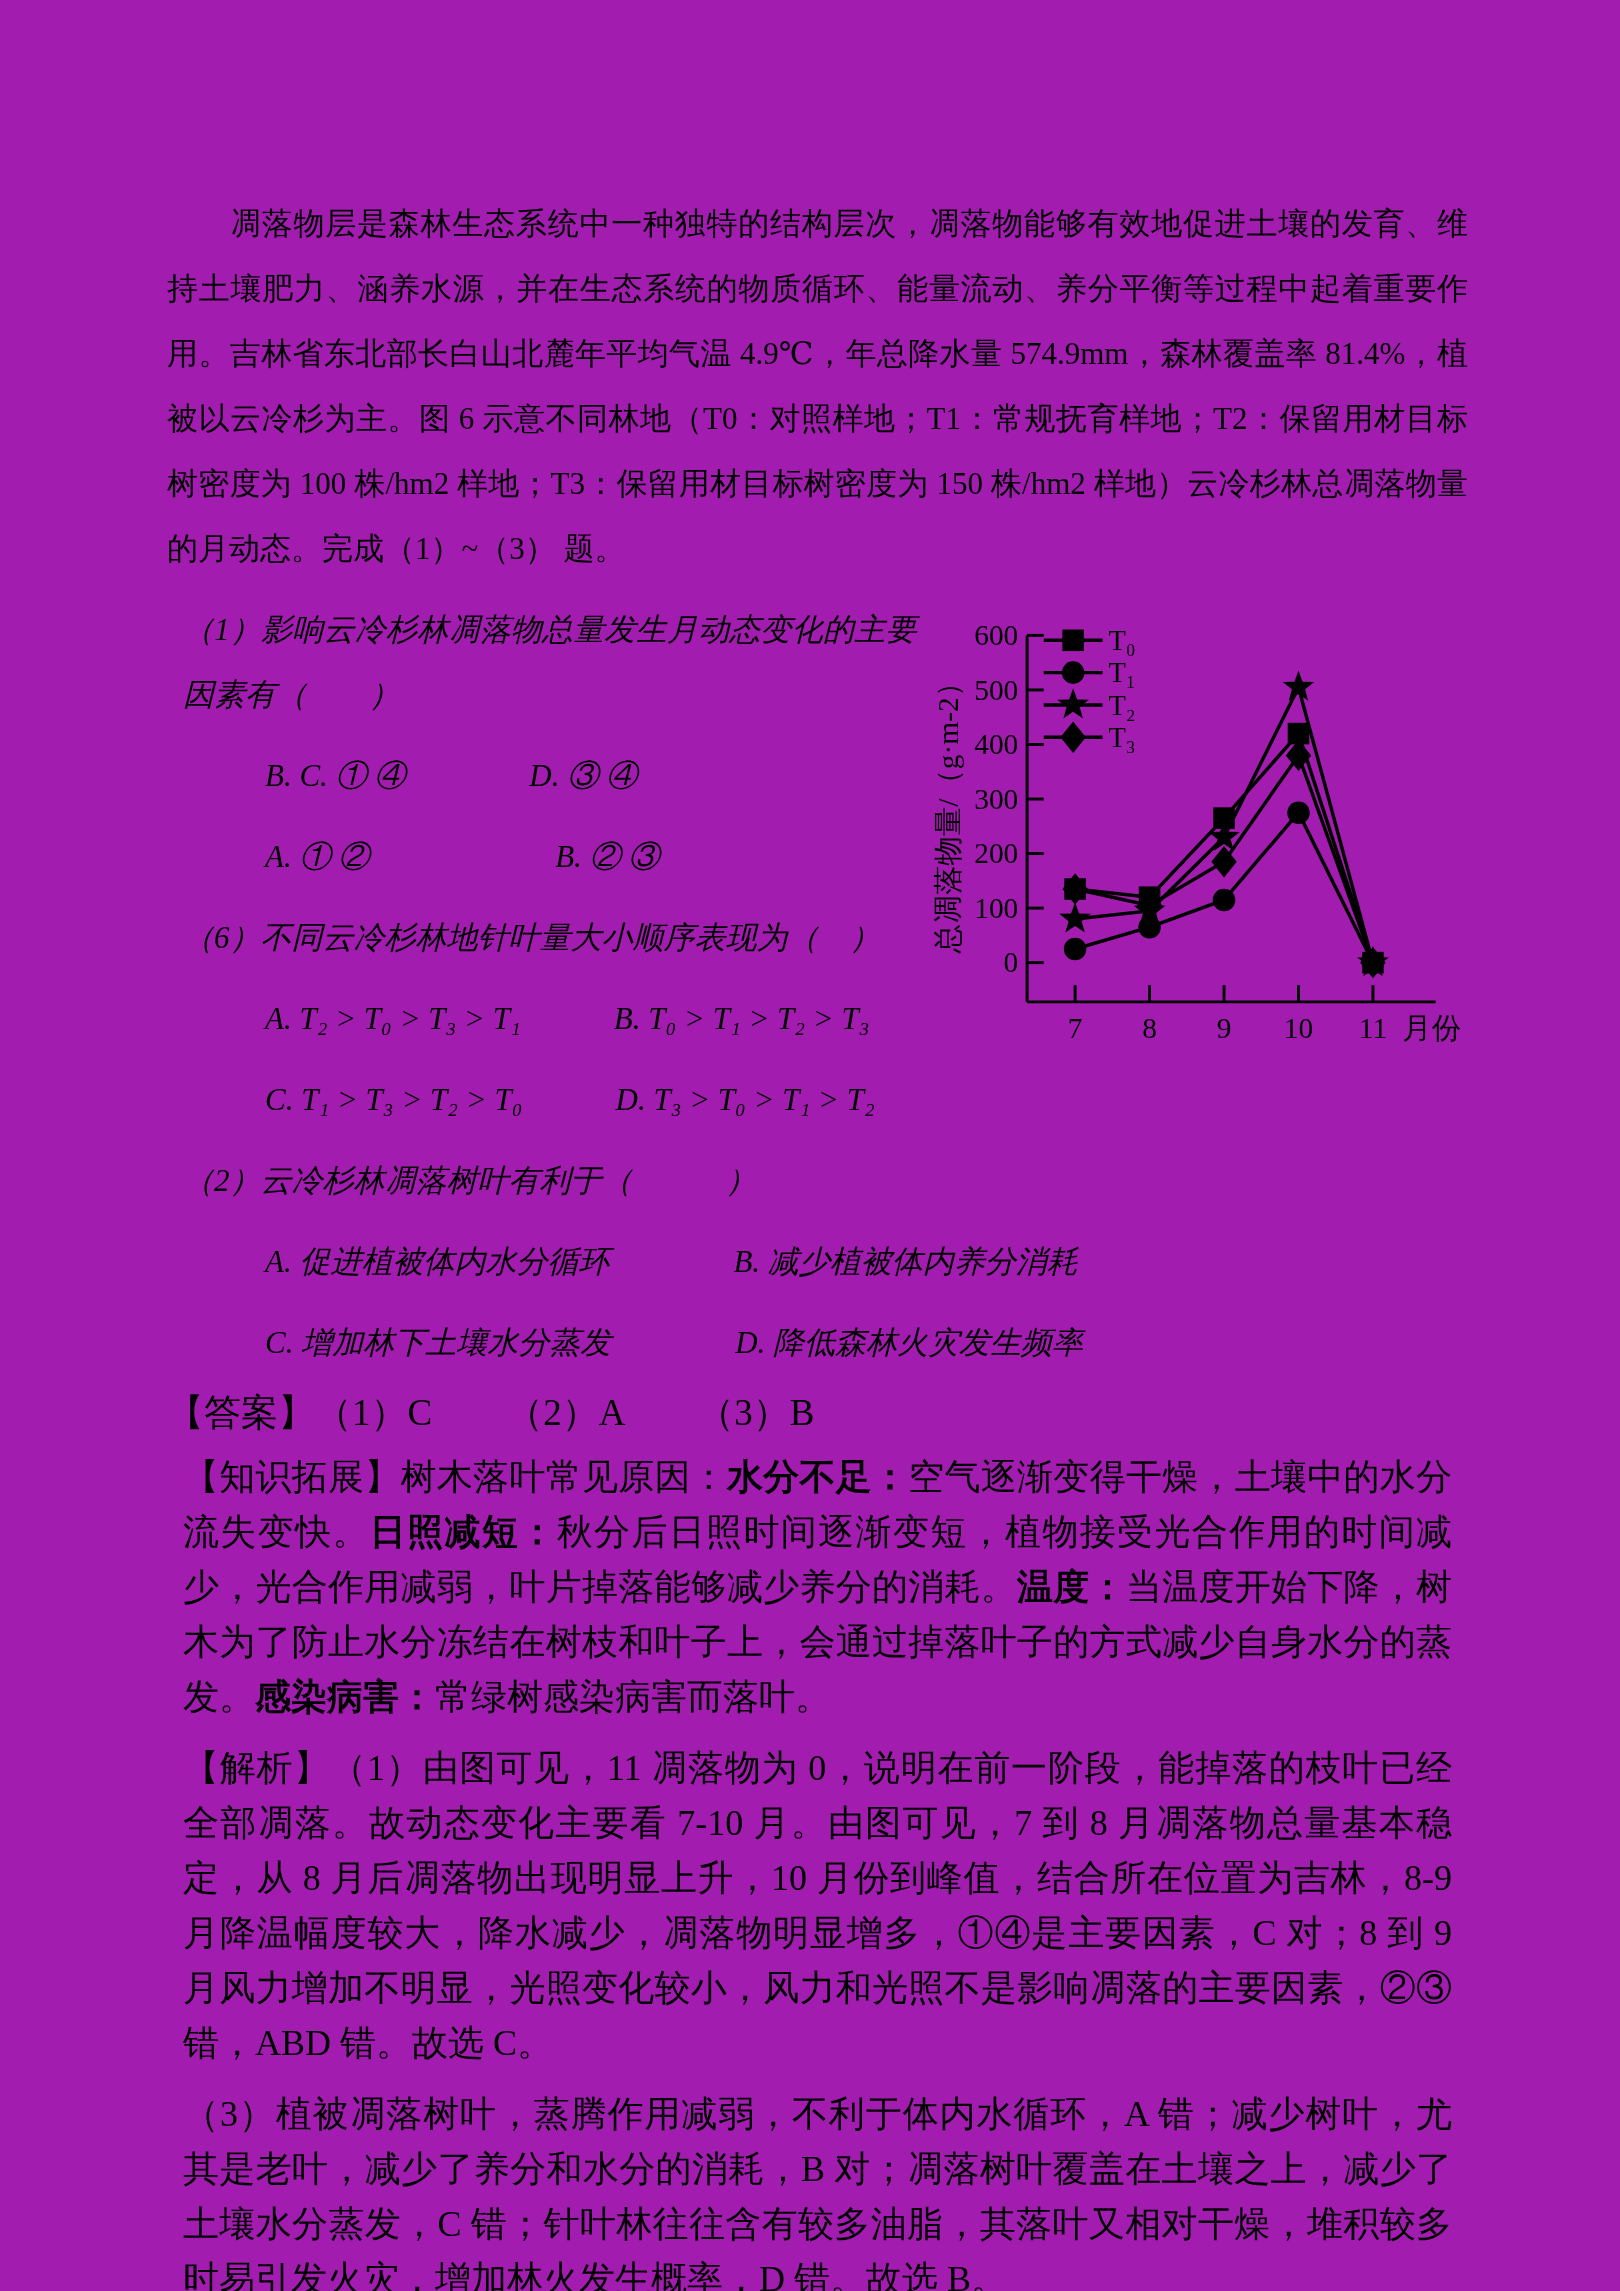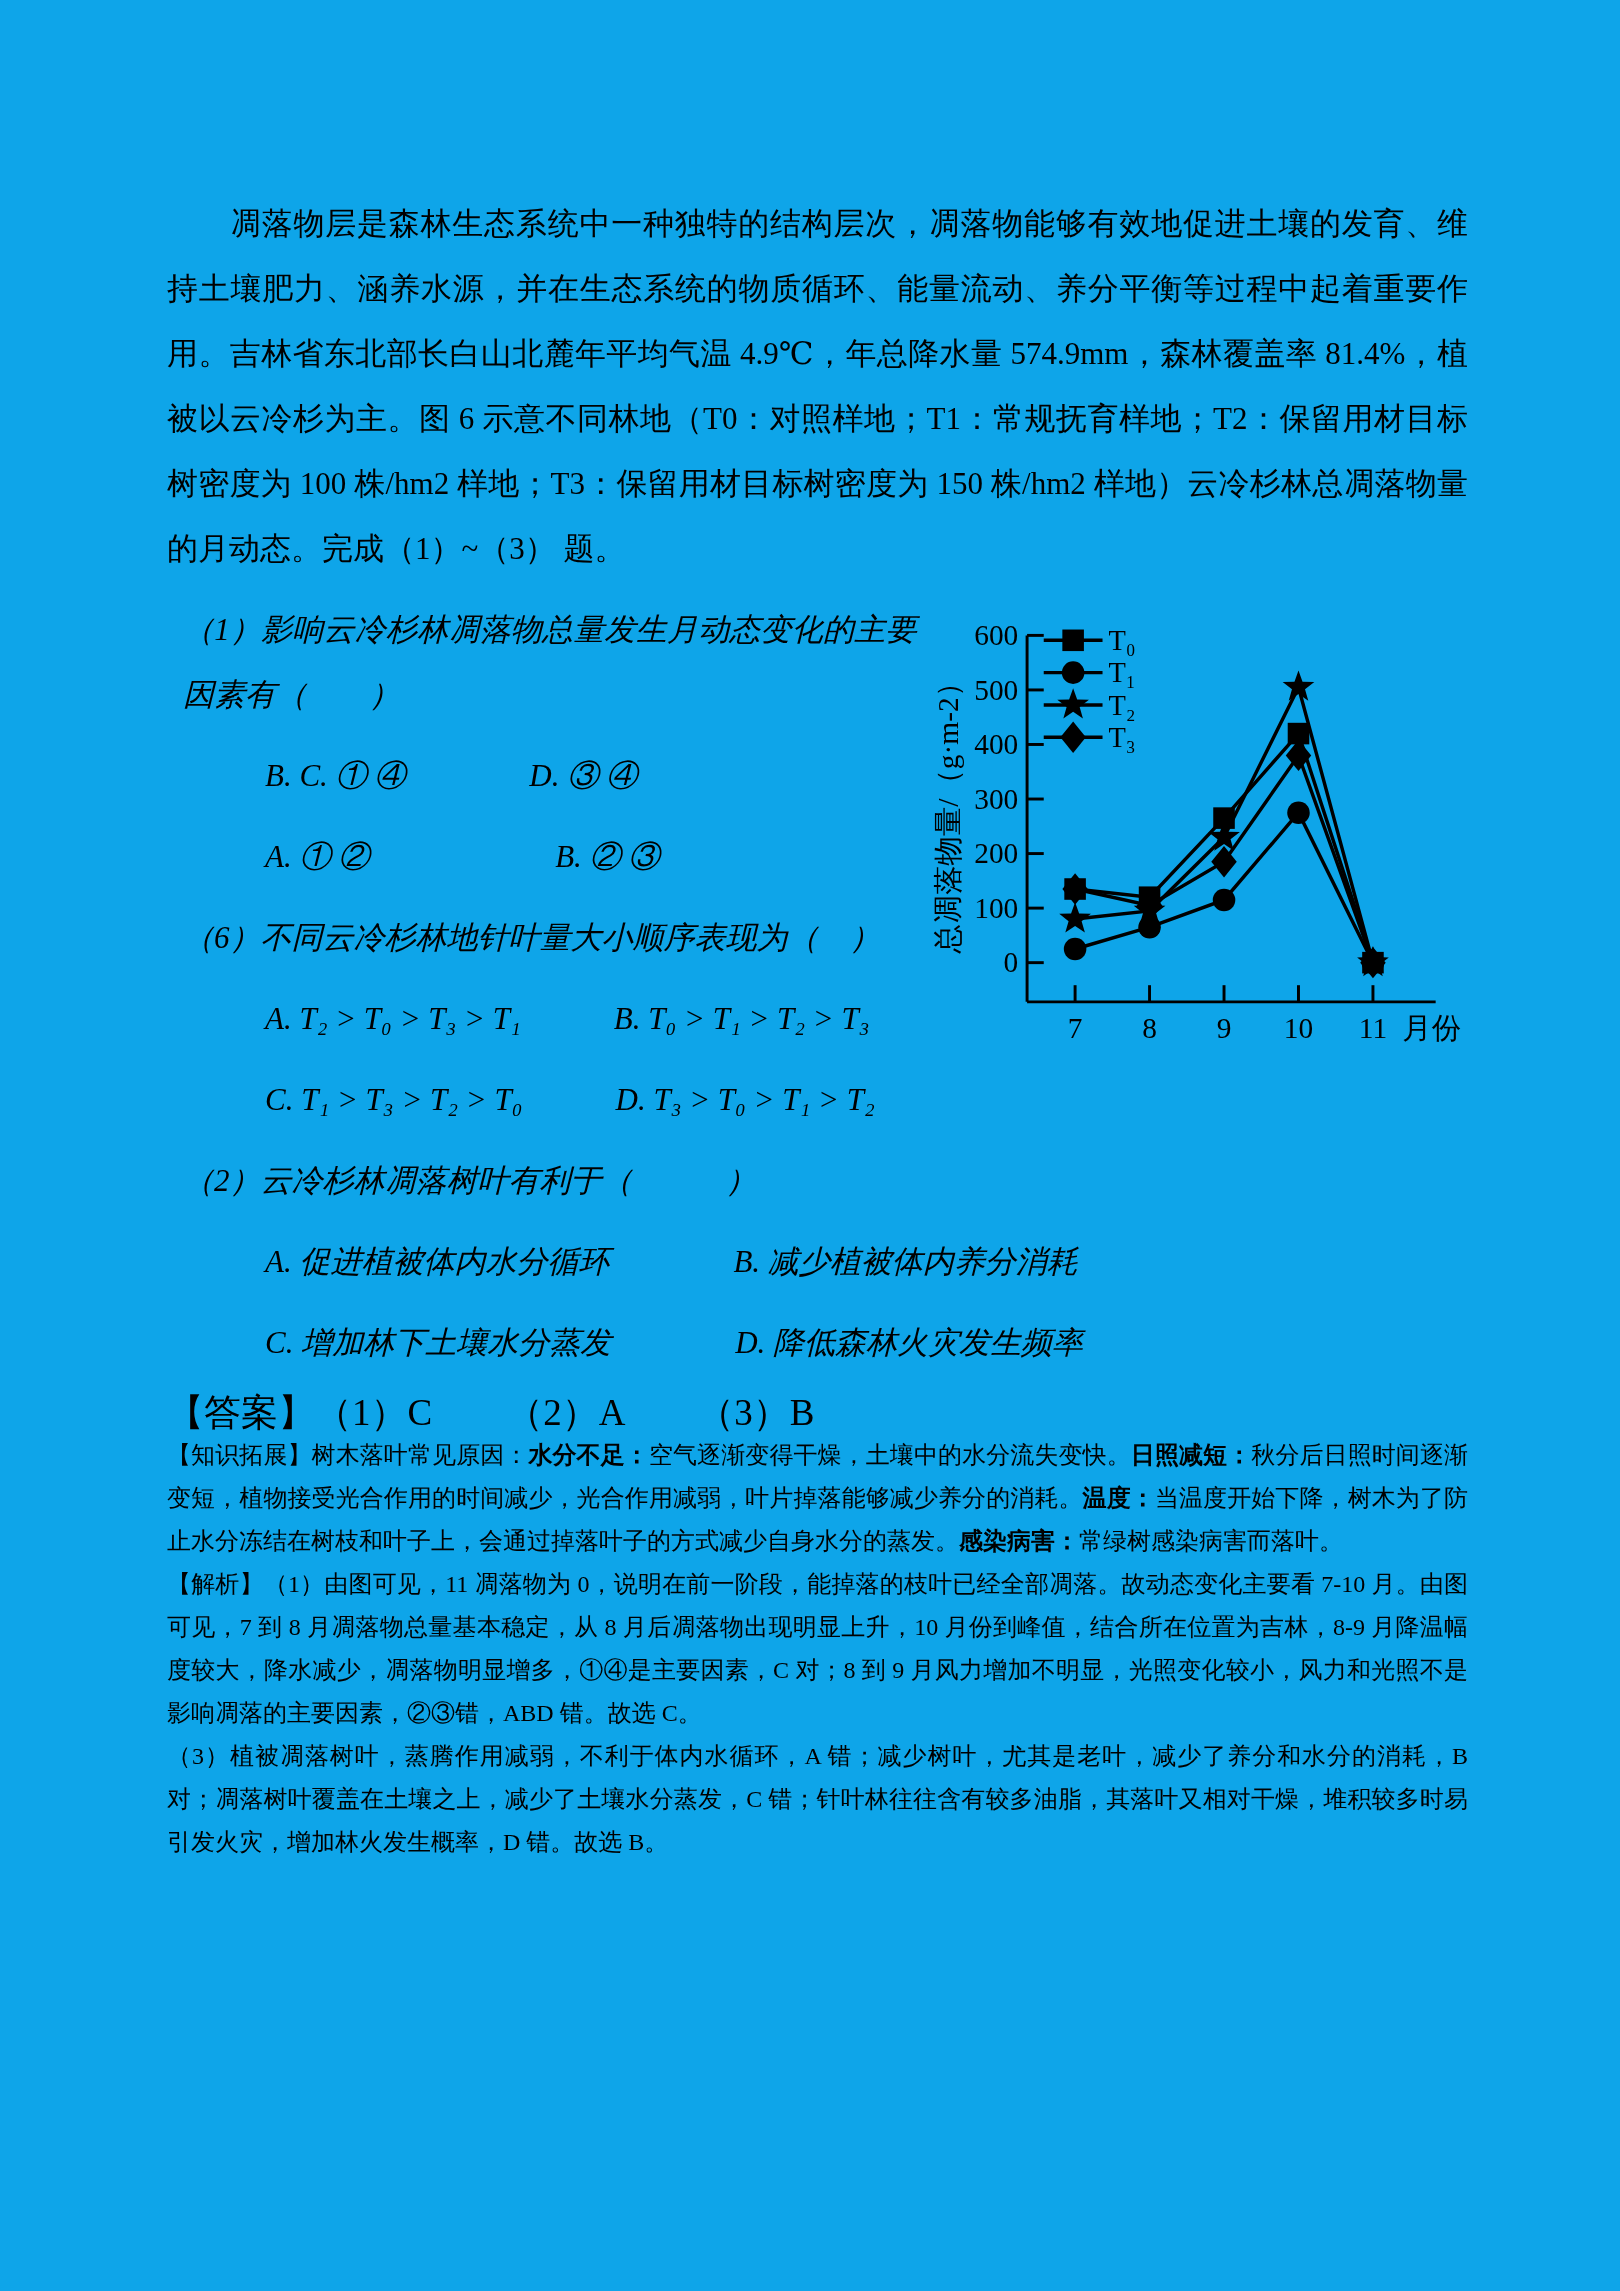--- a/index.html
+++ b/index.html
@@ -1,19 +1,19 @@
 <!DOCTYPE html>
 <html lang="zh"><head>
 <meta charset="utf-8">
 <style>
   html,body{margin:0;padding:0;background:#e8e8e8;}
   .page{
     position:relative;
     width:1620px;height:2292px;
-    background:#0ea5e9;
+    background:#a21caf;
     box-sizing:border-box;
     padding:191px 152px 0 167px;
     color:#000;
     font-family:"Liberation Serif","DejaVu Serif",serif;
     overflow:hidden;
   }
   .intro{
     font-size:31px;line-height:65px;
     text-align:justify;text-indent:63px;
     margin:0;
@@ -28,21 +28,21 @@
     padding:0;
   }
   figure.chart svg{display:block;overflow:visible;}
   .chart-text{font-family:"Liberation Serif","DejaVu Serif",serif;fill:#000;}
   .lower{clear:left;}
   .answer-line{
     margin:13.7px 0 0 0;
     font-size:37px;line-height:43px;
   }
   .solution p{
-    margin:0;font-size:24px;line-height:43px;
+    margin:16px;font-size:36px;line-height:55px;
     text-align:justify;
   }
   .solution b{font-weight:bold;}
 </style>
 </head>
 <body>
 
 <div class="page">
 
   <p class="intro">凋落物层是森林生态系统中一种独特的结构层次，凋落物能够有效地促进土壤的发育、维持土壤肥力、涵养水源，并在生态系统的物质循环、能量流动、养分平衡等过程中起着重要作用。吉林省东北部长白山北麓年平均气温 4.9℃，年总降水量 574.9mm，森林覆盖率 81.4%，植被以云冷杉为主。图 6 示意不同林地（T0：对照样地；T1：常规抚育样地；T2：保留用材目标树密度为 100 株/hm2 样地；T3：保留用材目标树密度为 150 株/hm2 样地）云冷杉林总凋落物量的月动态。完成（1）~（3） 题。</p>

